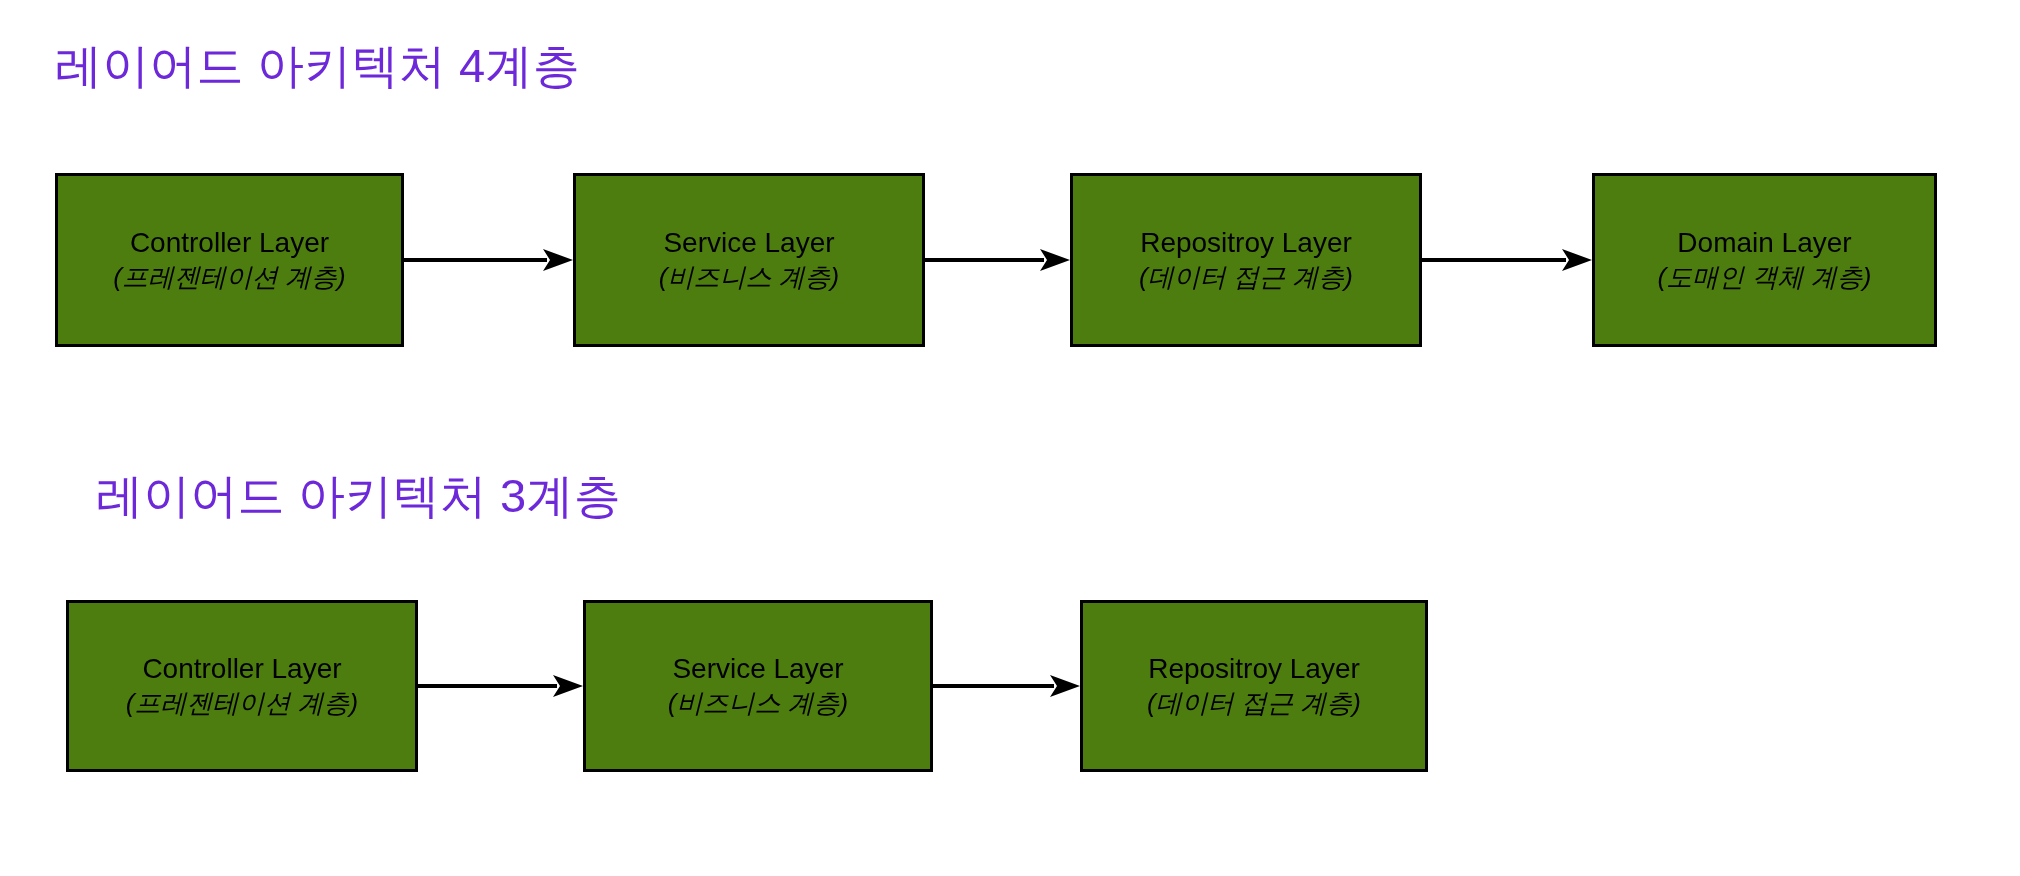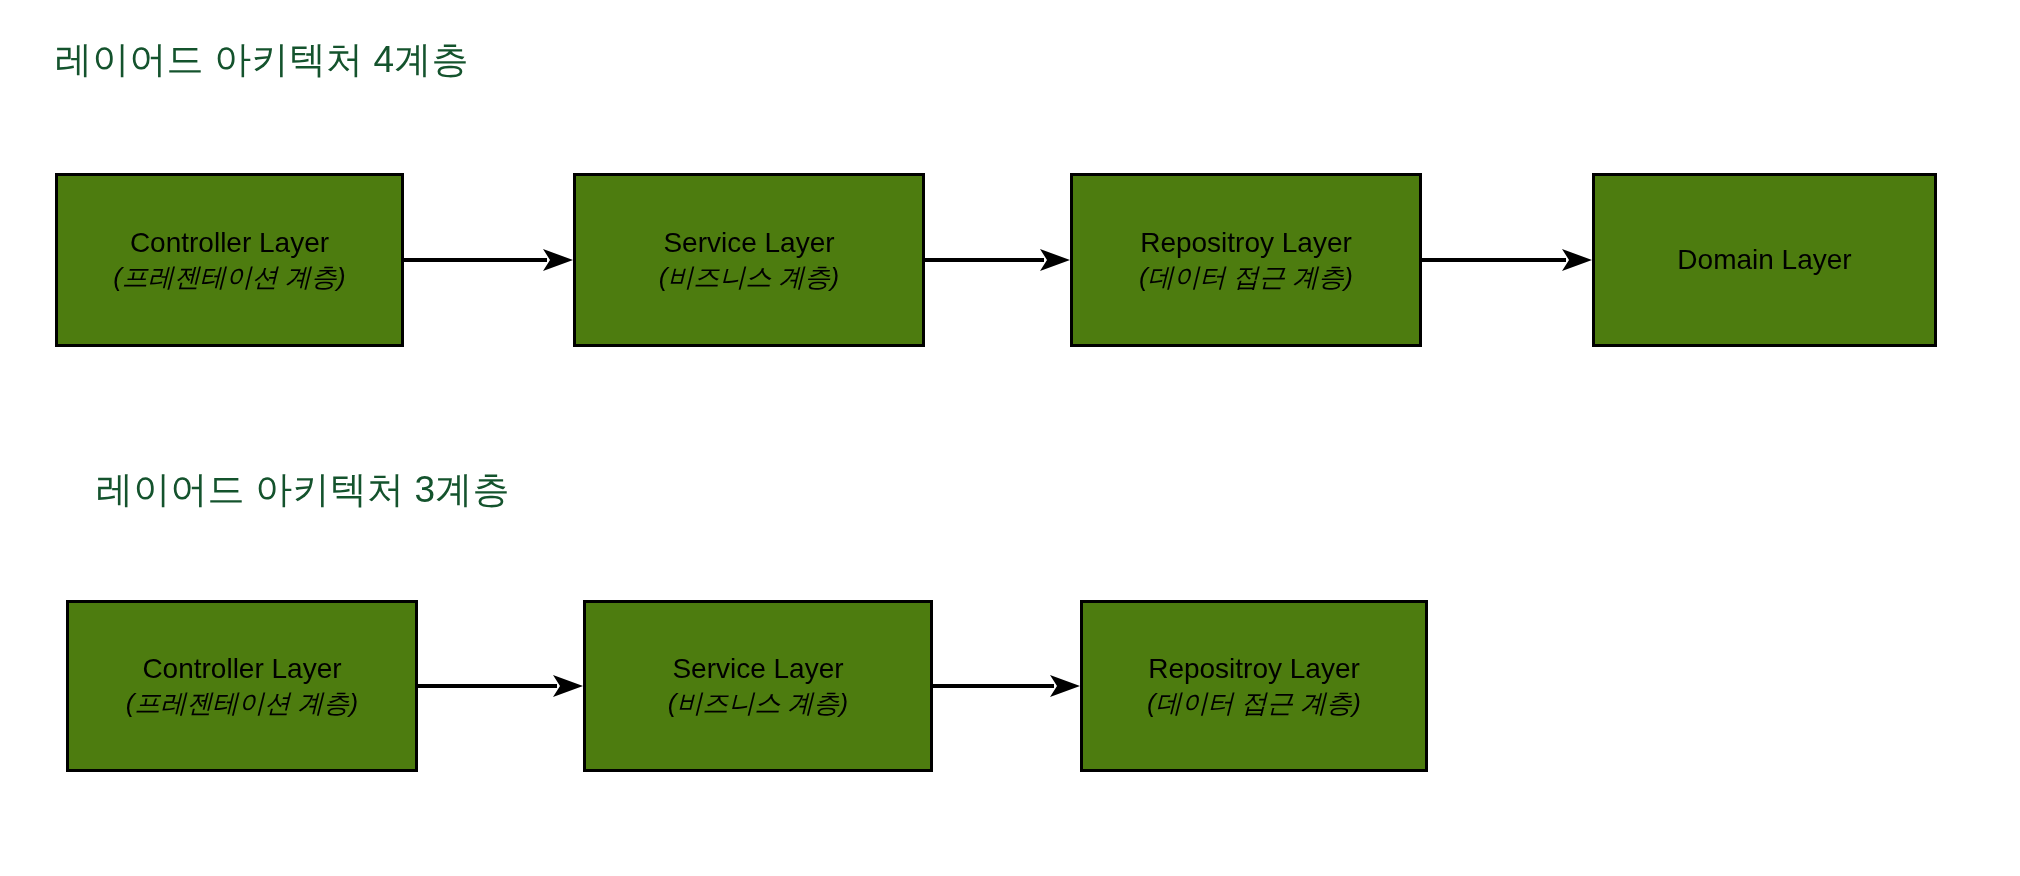--- a/index.html
+++ b/index.html
@@ -14,24 +14,24 @@
   #canvas {
     position: relative;
     width: 2020px;
     height: 876px;
     background: #ffffff;
     overflow: hidden;
   }
 
   .section-title {
     position: absolute;
-    font-size: 37px;
+    font-size: 47px;
     font-weight: 400;
     line-height: 1.2;
-    color: #14532d;
+    color: #6d28d9;
     white-space: nowrap;
     letter-spacing: 0.2px;
     text-align: center;
   }
 
   .flow-row {
     position: absolute;
     left: 0;
     top: 0;
     width: 100%;
@@ -83,20 +83,21 @@
     <div class="layer-box" style="left: 573px; top: 173px; width: 352px; height: 174px;">
       <div class="layer-title">Service Layer</div>
       <div class="layer-sub">(비즈니스 계층)</div>
     </div>
     <div class="layer-box" style="left: 1070px; top: 173px; width: 352px; height: 174px;">
       <div class="layer-title">Repositroy Layer</div>
       <div class="layer-sub">(데이터 접근 계층)</div>
     </div>
     <div class="layer-box" style="left: 1592px; top: 173px; width: 345px; height: 174px; text-align: right;">
       <div class="layer-title">Domain Layer</div>
+      <div class="layer-sub">(도매인 객체 계층)</div>
     </div>
     <div class="arrow" style="left: 404px; top: 247px; width: 169px;">
       <svg width="169" height="26" viewBox="0 0 169 26">
         <line x1="0" y1="13" x2="143" y2="13" stroke="#000000" stroke-width="4"></line>
         <polygon points="139,2 169,13 139,24 146,13" fill="#000000"></polygon>
       </svg>
     </div>
     <div class="arrow" style="left: 925px; top: 247px; width: 145px;">
       <svg width="145" height="26" viewBox="0 0 145 26">
         <line x1="0" y1="13" x2="119" y2="13" stroke="#000000" stroke-width="4"></line>

